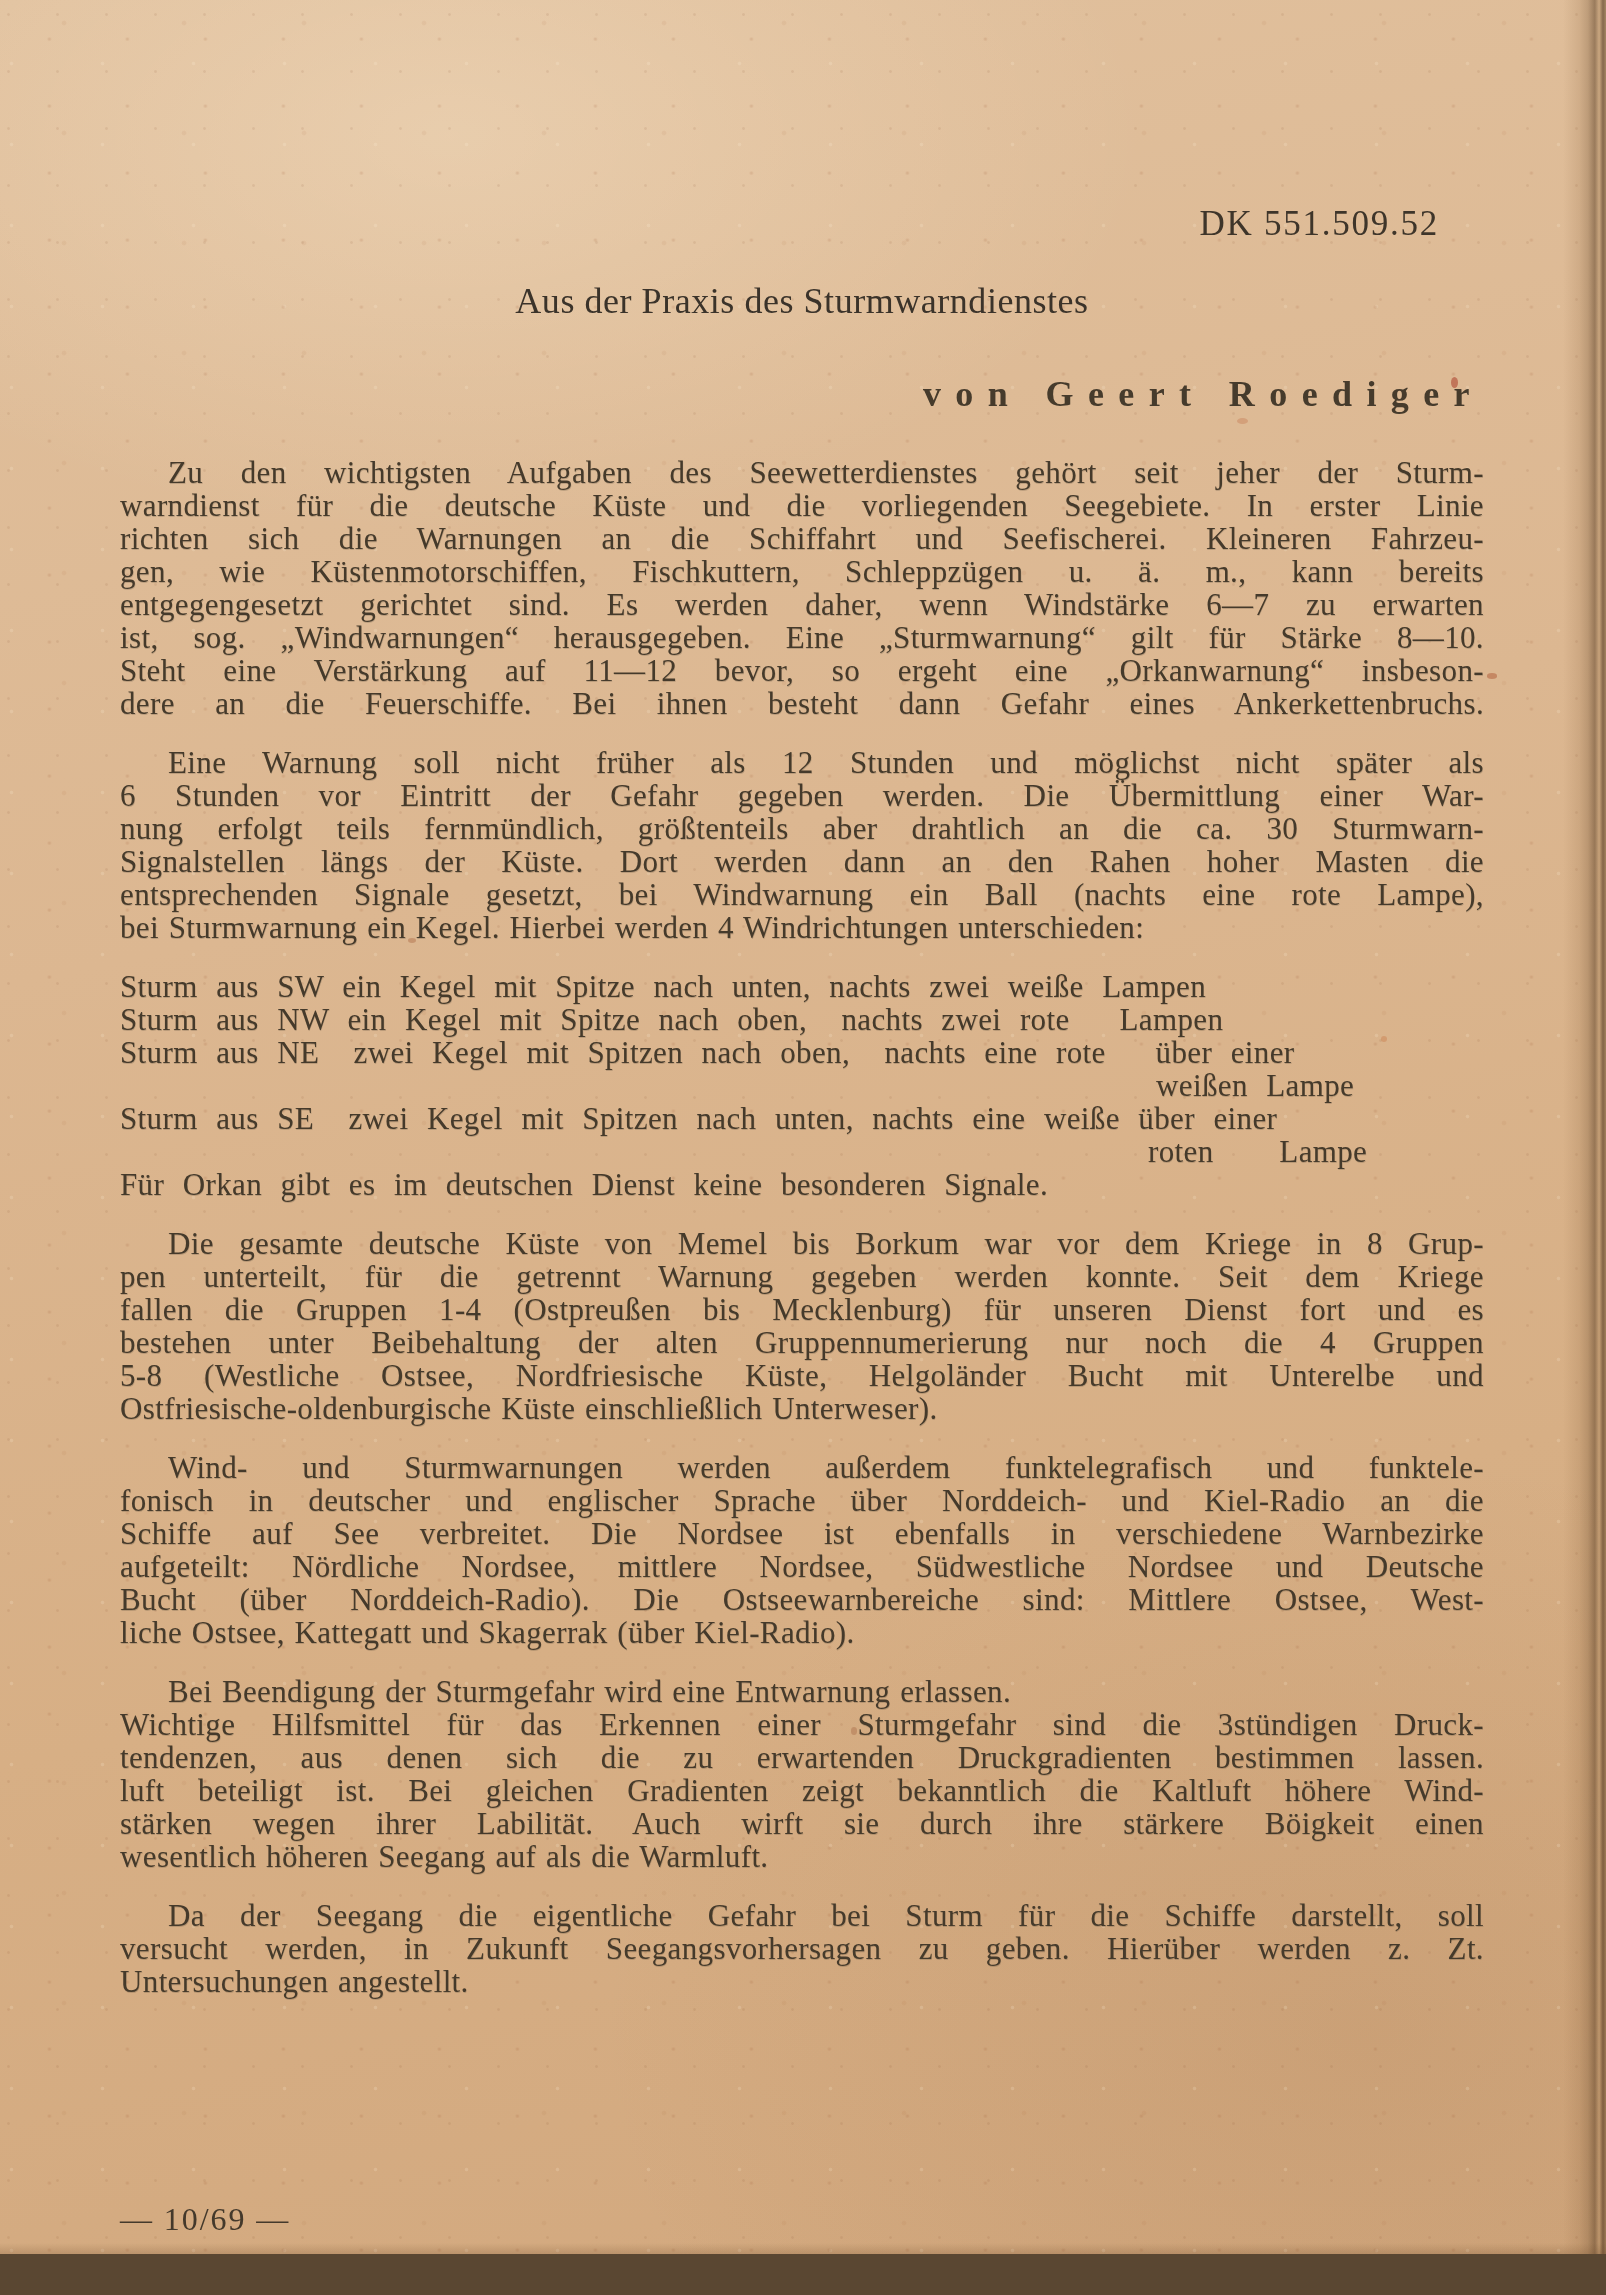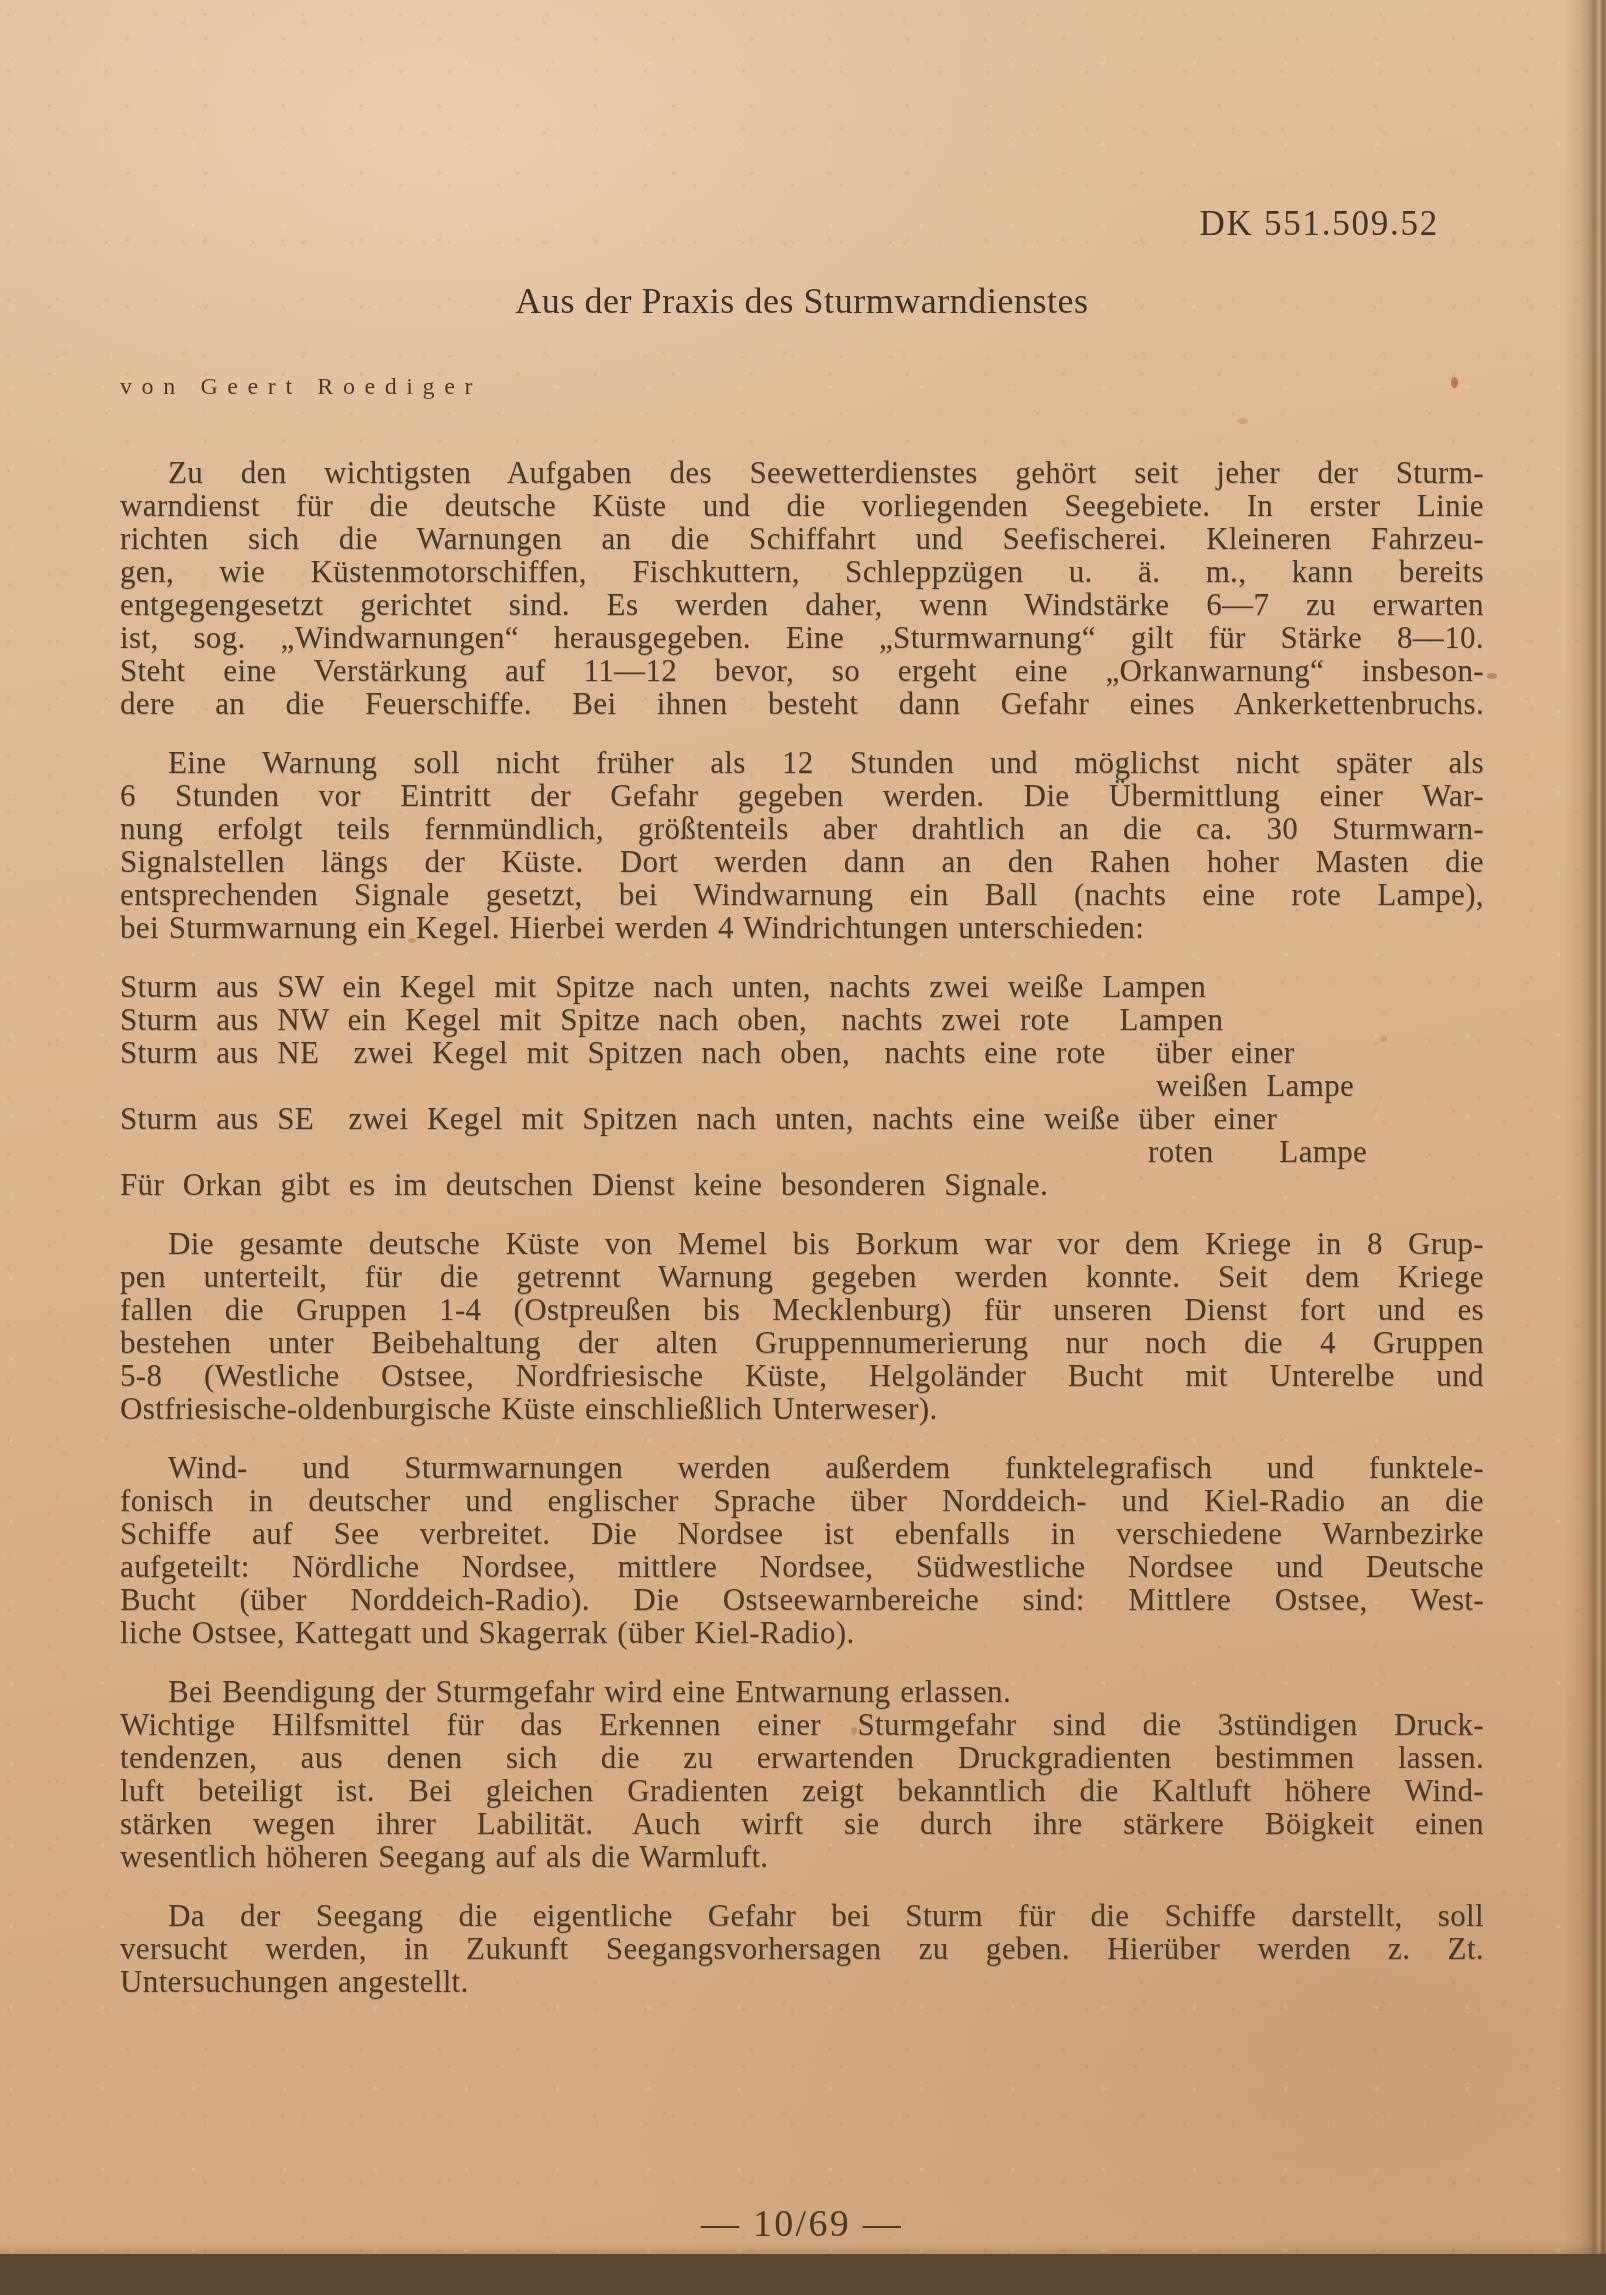--- a/index.html
+++ b/index.html
@@ -47,37 +47,38 @@
     color:#3e352a;
   }
   .title{
     position:absolute;left:120px;width:1364px;top:280px;margin:0;
     text-align:center;font-weight:400;
     font-size:36px;letter-spacing:.015em;
     color:#3b332a;
   }
   .byline{
     position:absolute;left:120px;width:1364px;top:373px;
-    text-align:left;
-    font-size:24px;letter-spacing:.40em;
+    text-align:right;
+    font-size:36px;letter-spacing:.40em;
     color:#463b2c;
+    font-weight:bold;
   }
   .body{
     position:absolute;left:120px;top:456px;width:1364px;
     font-size:31px;line-height:33px;letter-spacing:.012em;
     word-spacing:1.6px;
     text-shadow:0.4px 0.5px 0 rgba(69,58,44,.22);
   }
   .block + .block{margin-top:26px;}
   .line{min-height:33px;}
   .line.fill{text-align:justify;text-align-last:justify;}
   .block.signals .line{word-spacing:10.4px;white-space:pre-wrap;}
   .footer{
     position:absolute;left:120px;width:1364px;top:2201px;
-    text-align:center;font-size:38px;letter-spacing:.06em;
+    text-align:left;font-size:32px;letter-spacing:.06em;
     color:#44392b;
   }
 </style>
 </head>
 <body>
 
 <div class="page">
   <div class="texture"></div>
 
   <div class="fleck" style="left:1451px;top:377px;width:7.2px;height:11.2px;background:rgba(170,60,40,.55);"></div>

